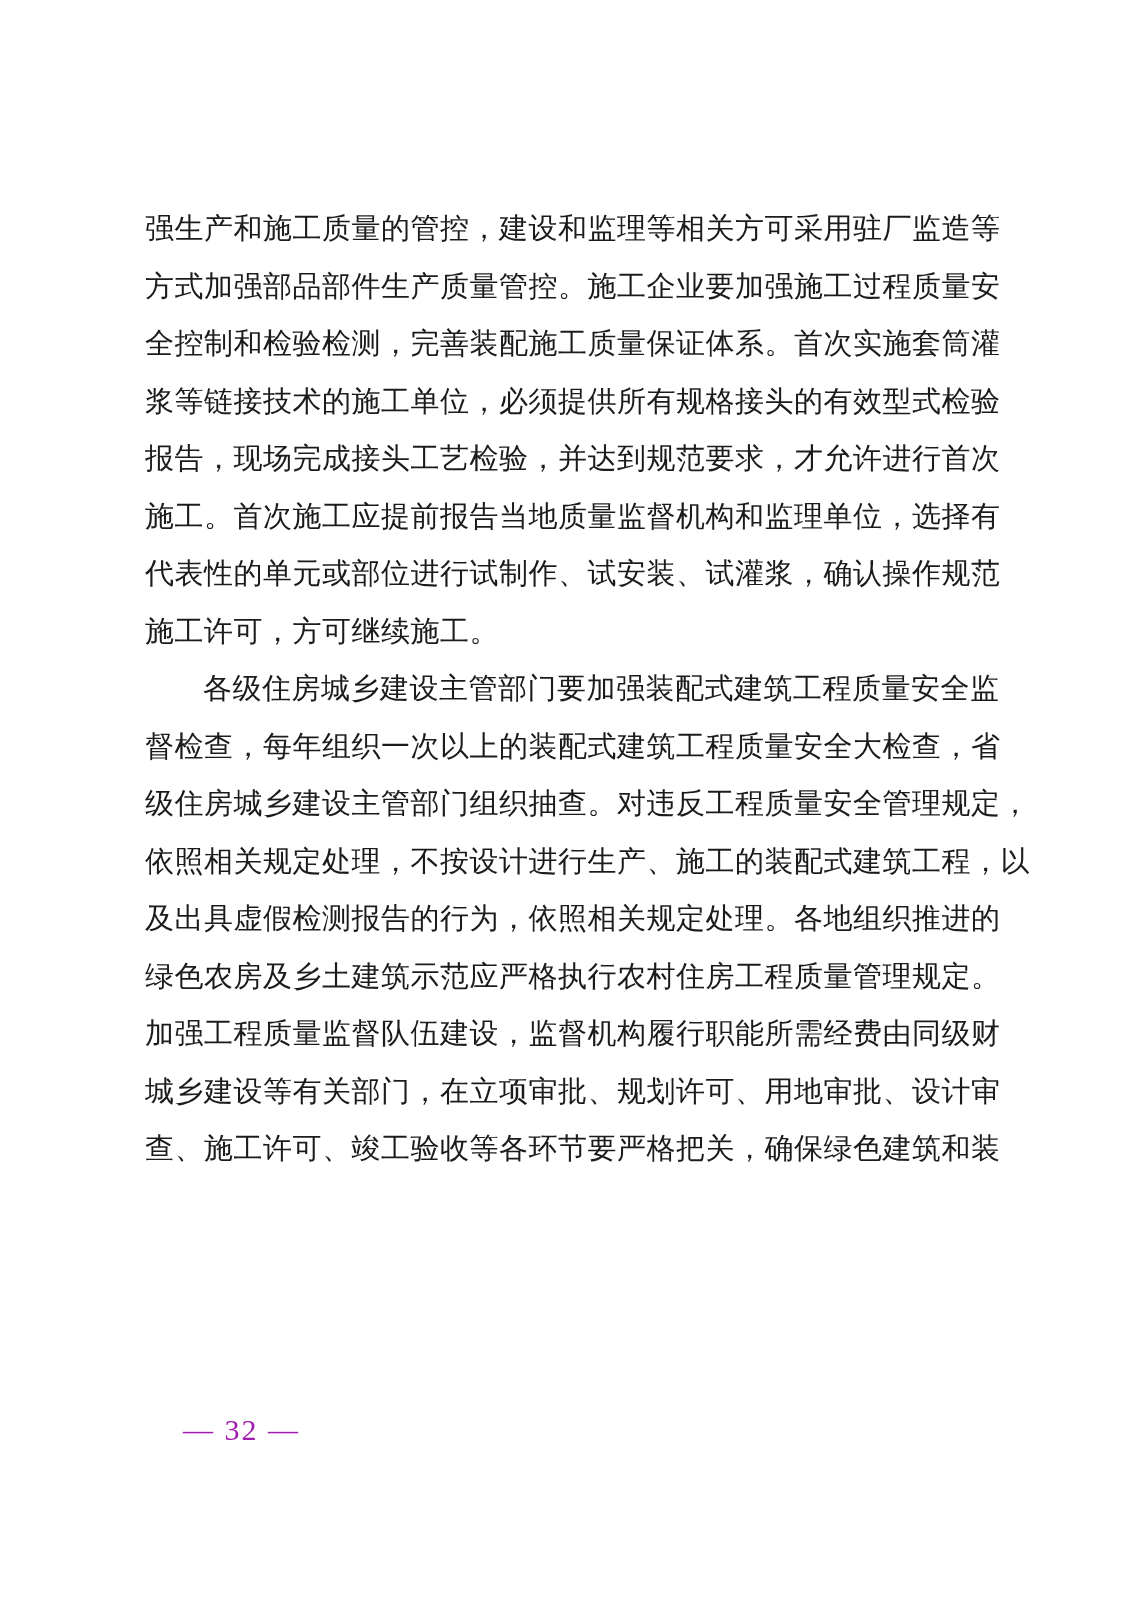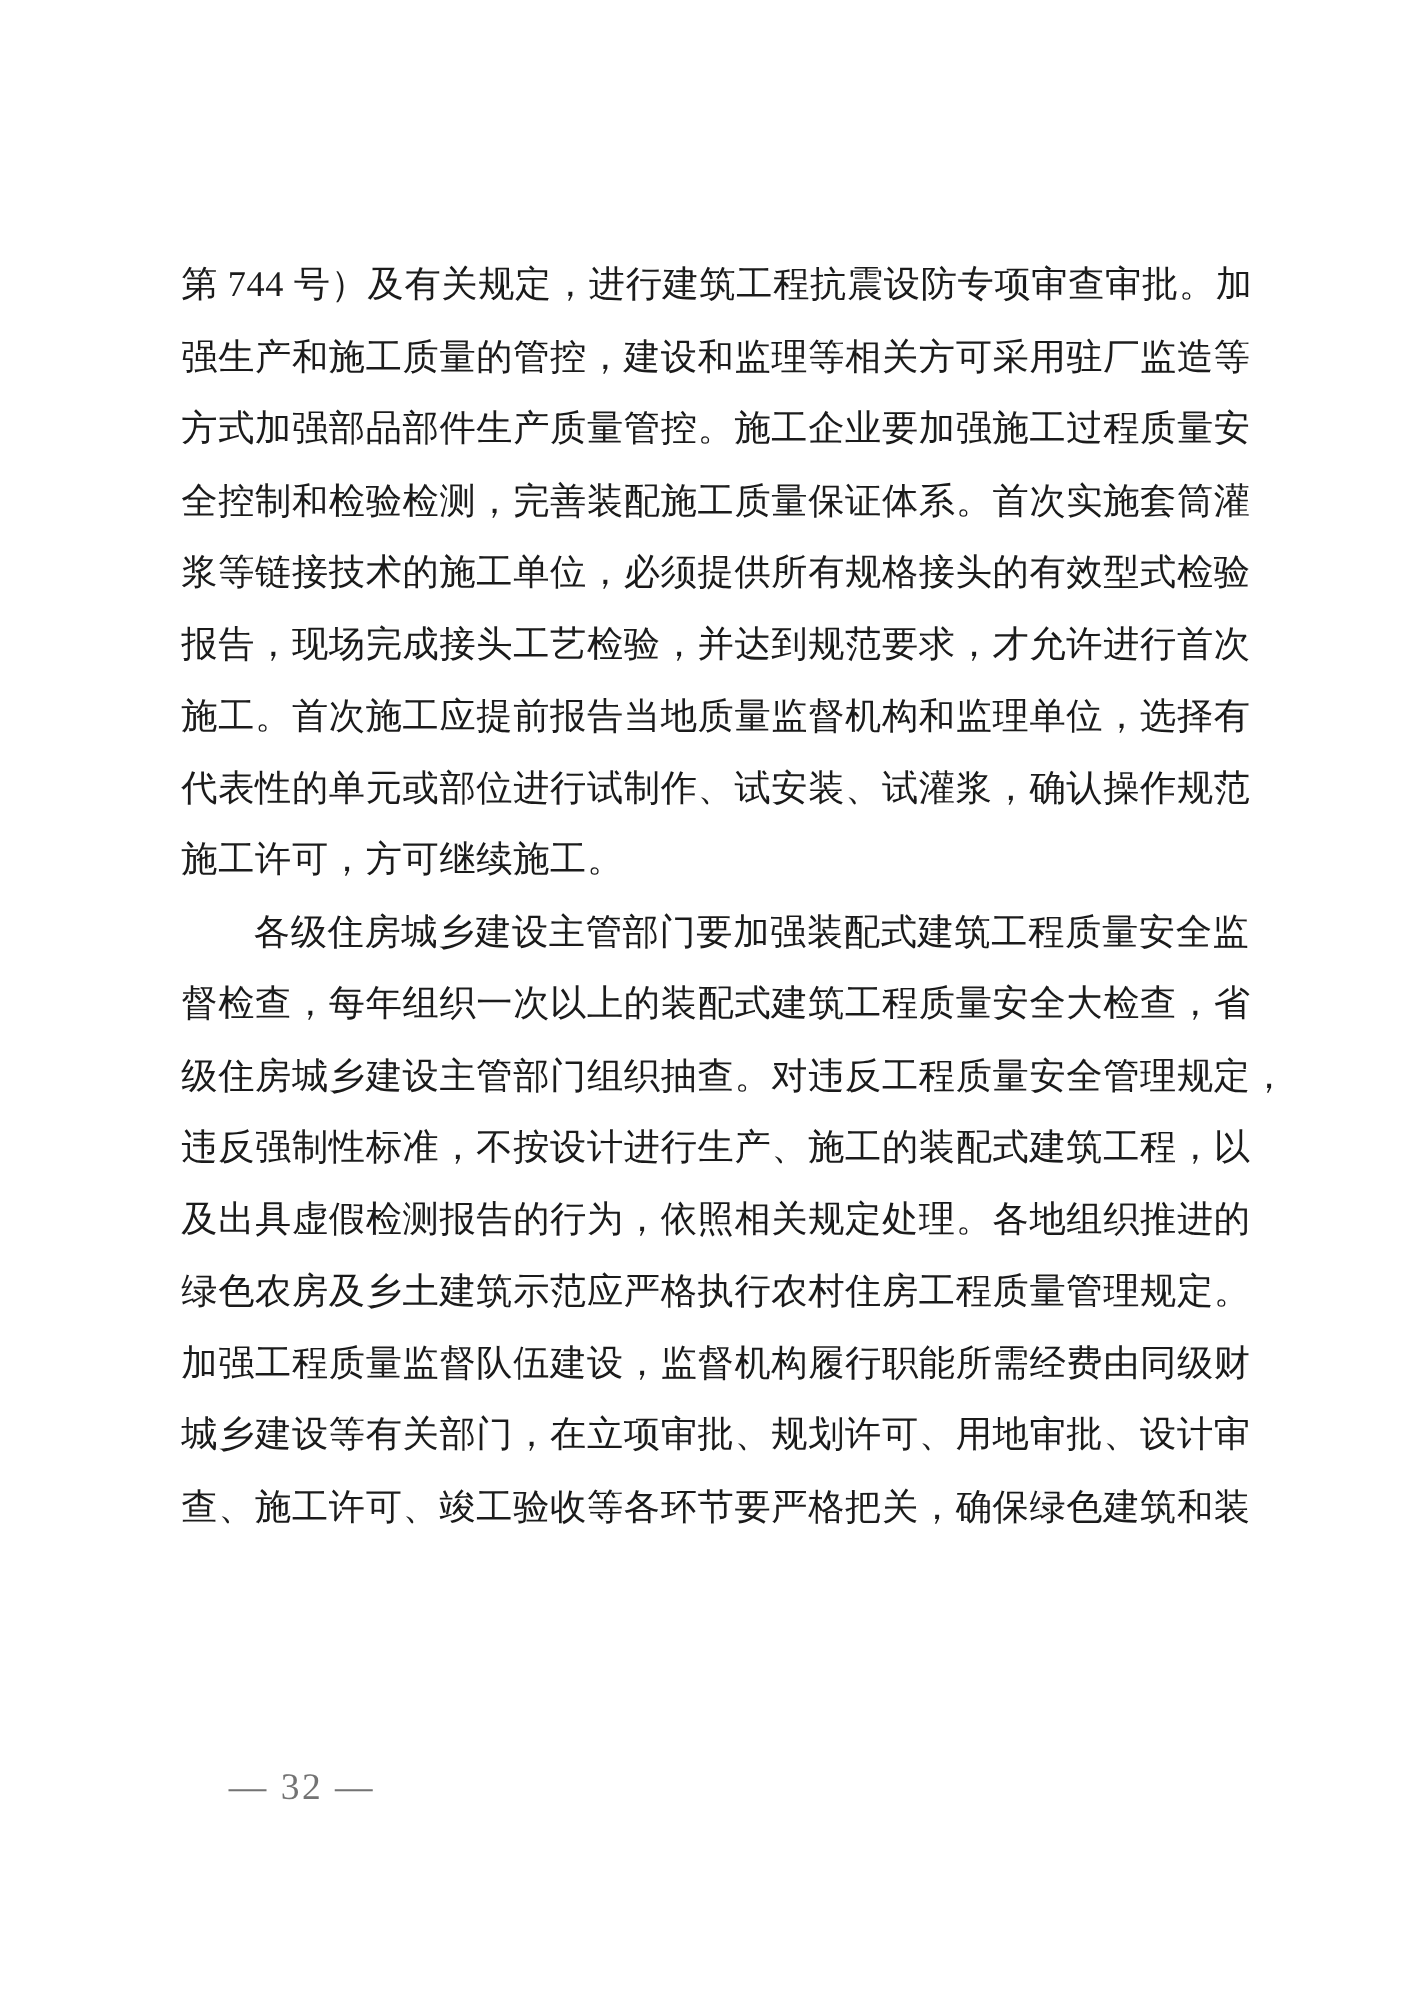--- a/index.html
+++ b/index.html
@@ -43,43 +43,42 @@
     font-weight: 700;
   }
   .footer {
     position: absolute;
     left: 183px;
     top: 1408px;
     height: 44px;
     line-height: 44px;
     font-size: 30px;
     letter-spacing: 2px;
-    color: #737373;
+    color: #a21caf;
   }
 </style>
 </head>
 <body>
 
 <div class="page">
   <div class="content">
 
-    <div class="line">第 744 号）及有关规定，进行建筑工程抗震设防专项审查审批。加</div>
     <div class="line">强生产和施工质量的管控，建设和监理等相关方可采用驻厂监造等</div>
     <div class="line">方式加强部品部件生产质量管控。施工企业要加强施工过程质量安</div>
     <div class="line">全控制和检验检测，完善装配施工质量保证体系。首次实施套筒灌</div>
     <div class="line">浆等链接技术的施工单位，必须提供所有规格接头的有效型式检验</div>
     <div class="line">报告，现场完成接头工艺检验，并达到规范要求，才允许进行首次</div>
     <div class="line">施工。首次施工应提前报告当地质量监督机构和监理单位，选择有</div>
     <div class="line">代表性的单元或部位进行试制作、试安装、试灌浆，确认操作规范</div>
     <div class="line last">施工许可，方可继续施工。</div>
 
     <div class="line indent">各级住房城乡建设主管部门要加强装配式建筑工程质量安全监</div>
     <div class="line">督检查，每年组织一次以上的装配式建筑工程质量安全大检查，省</div>
     <div class="line">级住房城乡建设主管部门组织抽查。对违反工程质量安全管理规定，</div>
-    <div class="line">违反强制性标准，不按设计进行生产、施工的装配式建筑工程，以</div>
+    <div class="line">依照相关规定处理，不按设计进行生产、施工的装配式建筑工程，以</div>
     <div class="line">及出具虚假检测报告的行为，依照相关规定处理。各地组织推进的</div>
     <div class="line">绿色农房及乡土建筑示范应严格执行农村住房工程质量管理规定。</div>
     <div class="line">加强工程质量监督队伍建设，监督机构履行职能所需经费由同级财</div>
 
     <div class="line">城乡建设等有关部门，在立项审批、规划许可、用地审批、设计审</div>
     <div class="line">查、施工许可、竣工验收等各环节要严格把关，确保绿色建筑和装</div>
 
   </div>
 
   <div class="footer">— 32 —</div>

